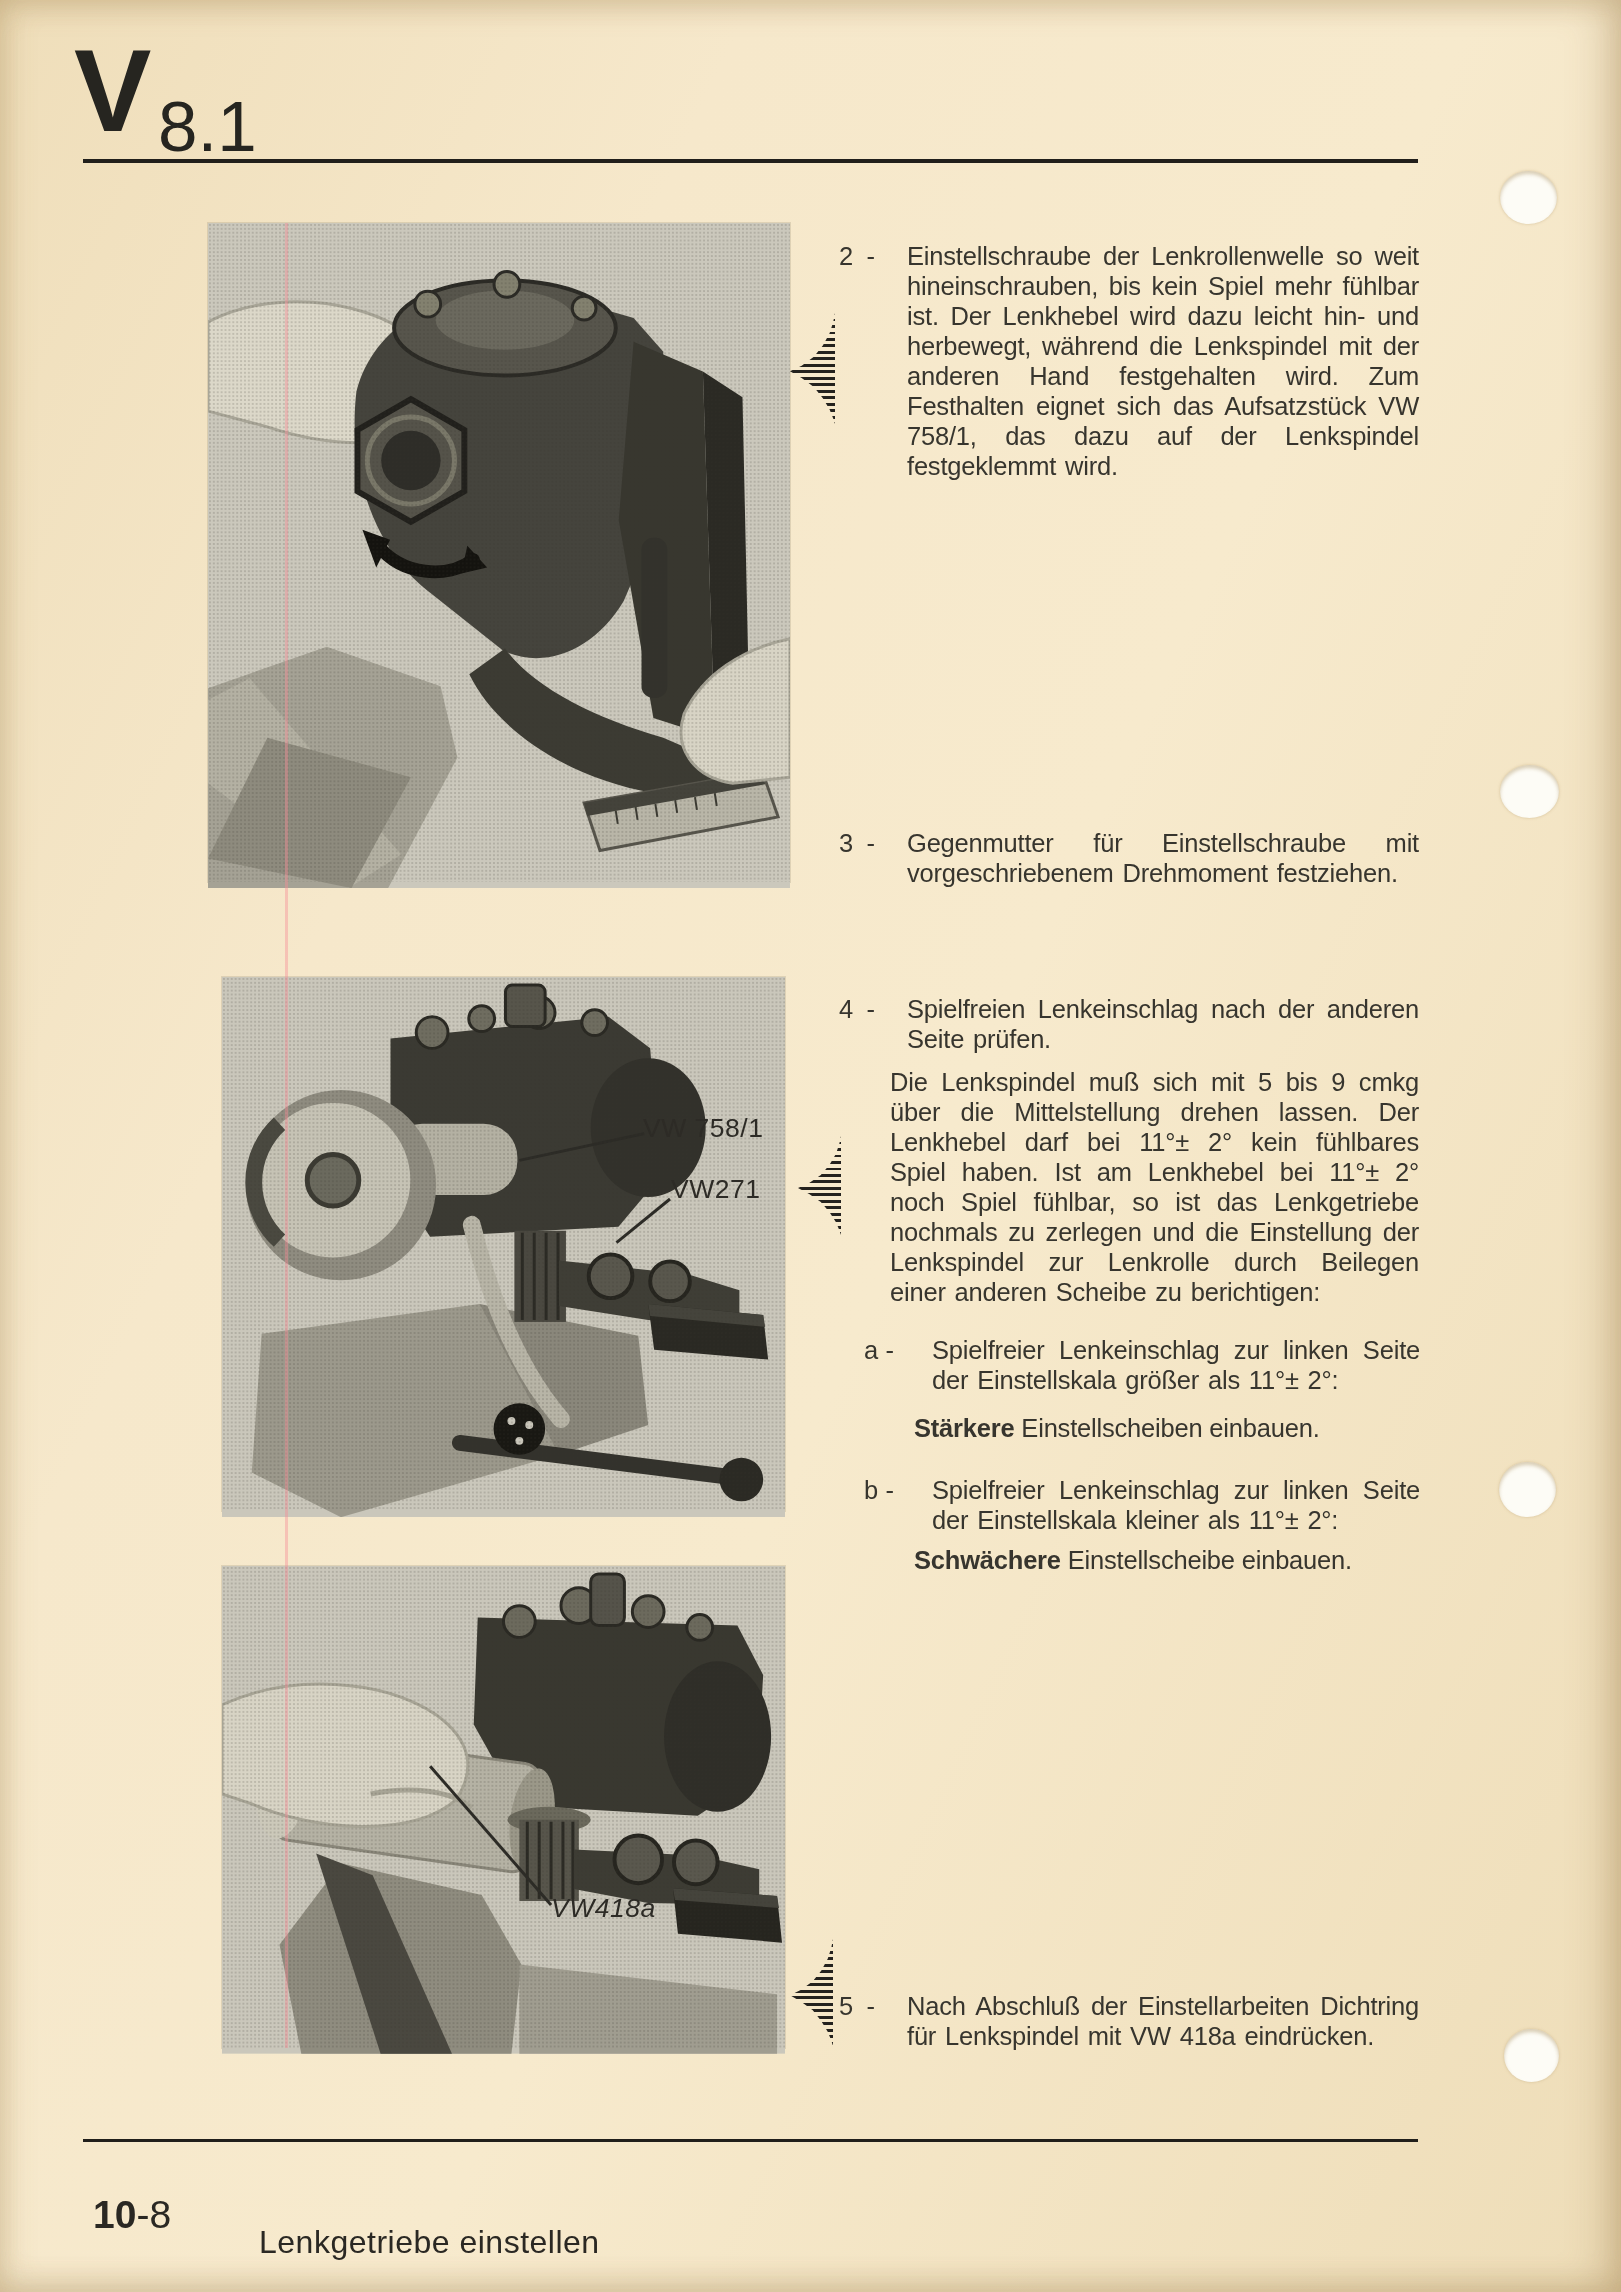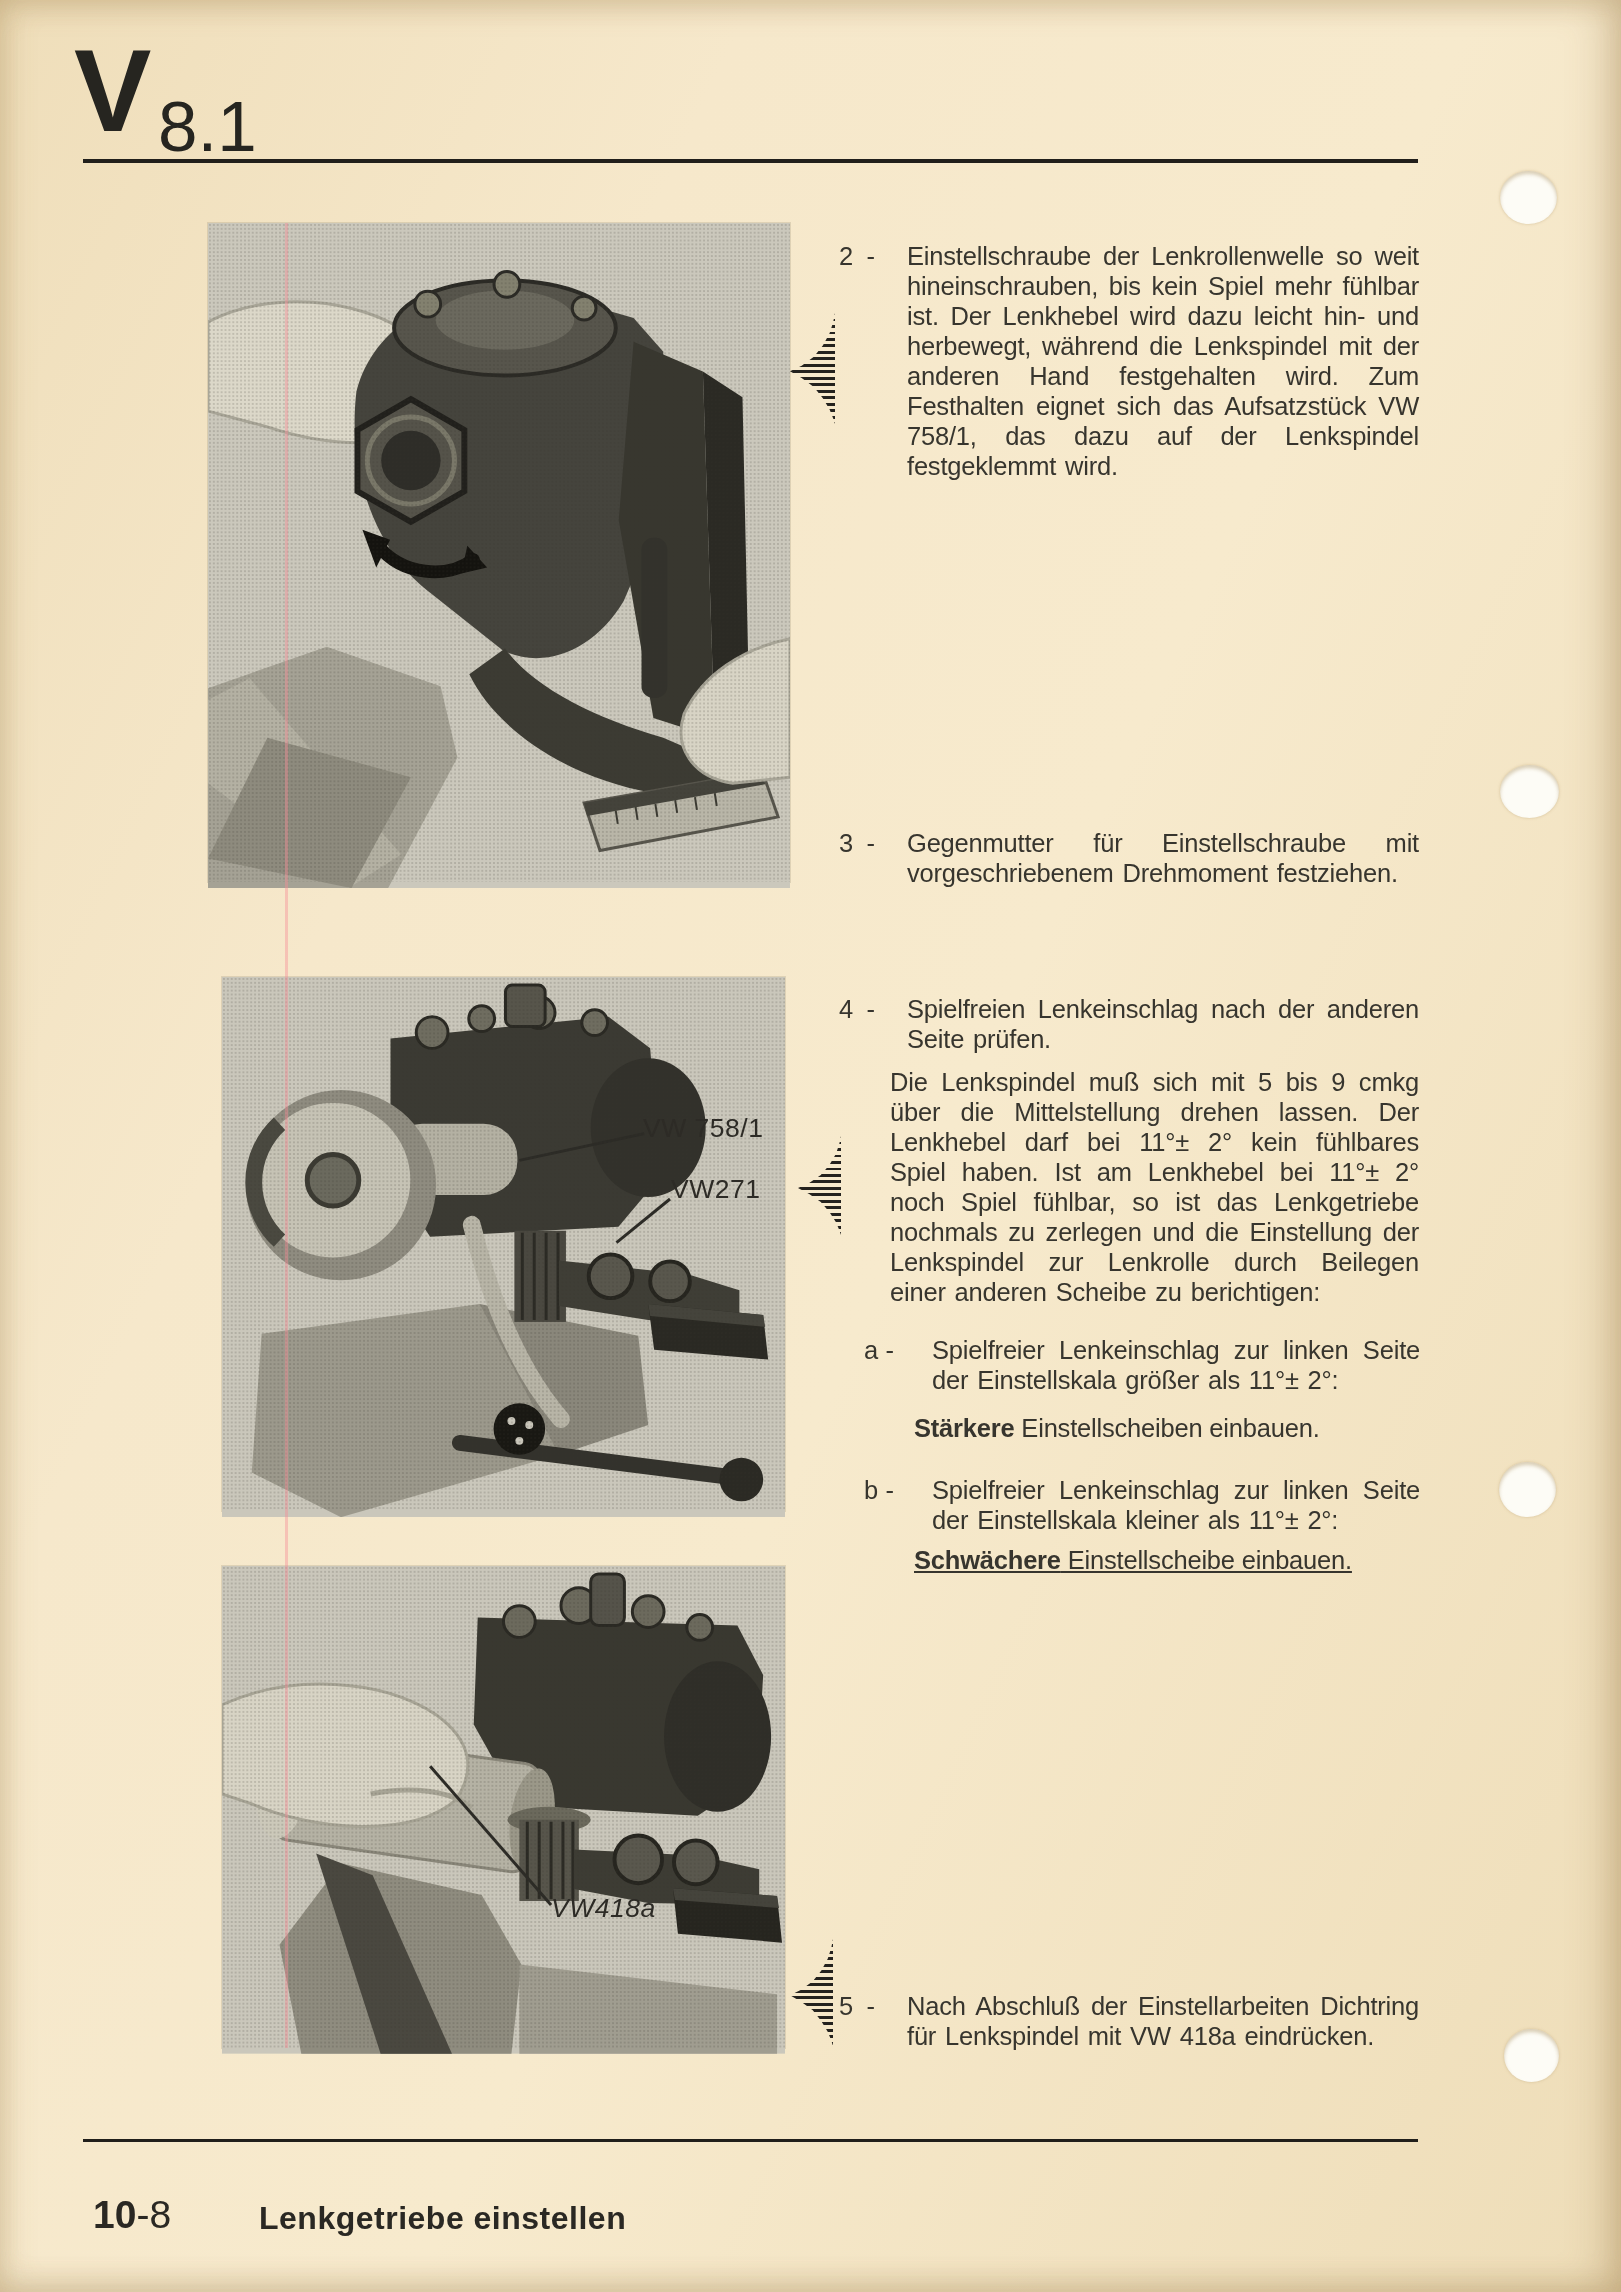--- a/index.html
+++ b/index.html
@@ -38,21 +38,21 @@
     background:repeating-linear-gradient(180deg,#24221e 0 2.9px,rgba(0,0,0,0) 2.9px 6.5px);
     clip-path:polygon(100% 1%,96% 9%,88% 19%,73% 30%,53% 40%,26% 48%,0% 53%,26% 59%,53% 67%,73% 77%,88% 87%,96% 95%,100% 100%);}
   
   .hole{position:absolute;z-index:6;background:#fdfcf6;border-radius:50%;
     box-shadow:inset 0 2.9px 3.9px rgba(175,150,105,.45),0 0 2.9px rgba(205,182,140,.8);}
   
   .scan-streak{position:absolute;z-index:7;background:rgba(246,140,150,.42);}
   
   .footer-num{font-size:39px;color:#2a2823;}
   .footer-num .bold{font-weight:bold;}
-  .footer-caption{font-size:32px;font-weight:bold;color:#2a2823;letter-spacing:0.5px;}
+  .footer-caption{font-size:32px;font-weight:normal;color:#2a2823;letter-spacing:0.5px;margin-top:24px;}
 </style>
 </head>
 <body>
 
 <div class="page">
 
   <div class="abs v-main" style="left:74px;top:33px;">V</div>
   <div class="abs v-sub" style="left:158px;top:91px;">8.1</div>
   <div class="abs rule" style="left:83px;top:159px;width:1335px;height:3.9px;"></div>
 
@@ -236,21 +236,21 @@
     <span class="dash">-</span>
     <div class="txt body-text">Spielfreier Lenkeinschlag zur linken Seite der Einstellskala größer als 11°± 2°:</div>
   </div>
   <div class="abs action-line" style="left:914px;top:1413px;"><b>Stärkere</b><span> Einstellscheiben einbauen.</span></div>
 
   <div class="abs item sub" style="left:864px;top:1475px;width:556px;">
     <span class="num">b</span>
     <span class="dash">-</span>
     <div class="txt body-text">Spielfreier Lenkeinschlag zur linken Seite der Einstellskala kleiner als 11°± 2°:</div>
   </div>
-  <div class="abs action-line" style="left:914px;top:1545px;text-decoration:underline;"><b>Schwächere</b><span> Einstellscheibe einbauen.</span></div>
+  <div class="abs action-line" style="left:914px;top:1545px;"><b>Schwächere</b><span> Einstellscheibe einbauen.</span></div>
 
 
   <div class="abs item" style="left:839px;top:1991px;width:580px;">
     <span class="num">5</span>
     <span class="dash">-</span>
     <div class="txt body-text">Nach Abschluß der Einstellarbeiten Dichtring für Lenkspindel mit VW 418a eindrücken.</div>
   </div>
 
   <div class="hole" style="left:1500px;top:171px;width:57px;height:53px;"></div>
   <div class="hole" style="left:1500px;top:765px;width:59px;height:53px;"></div>

